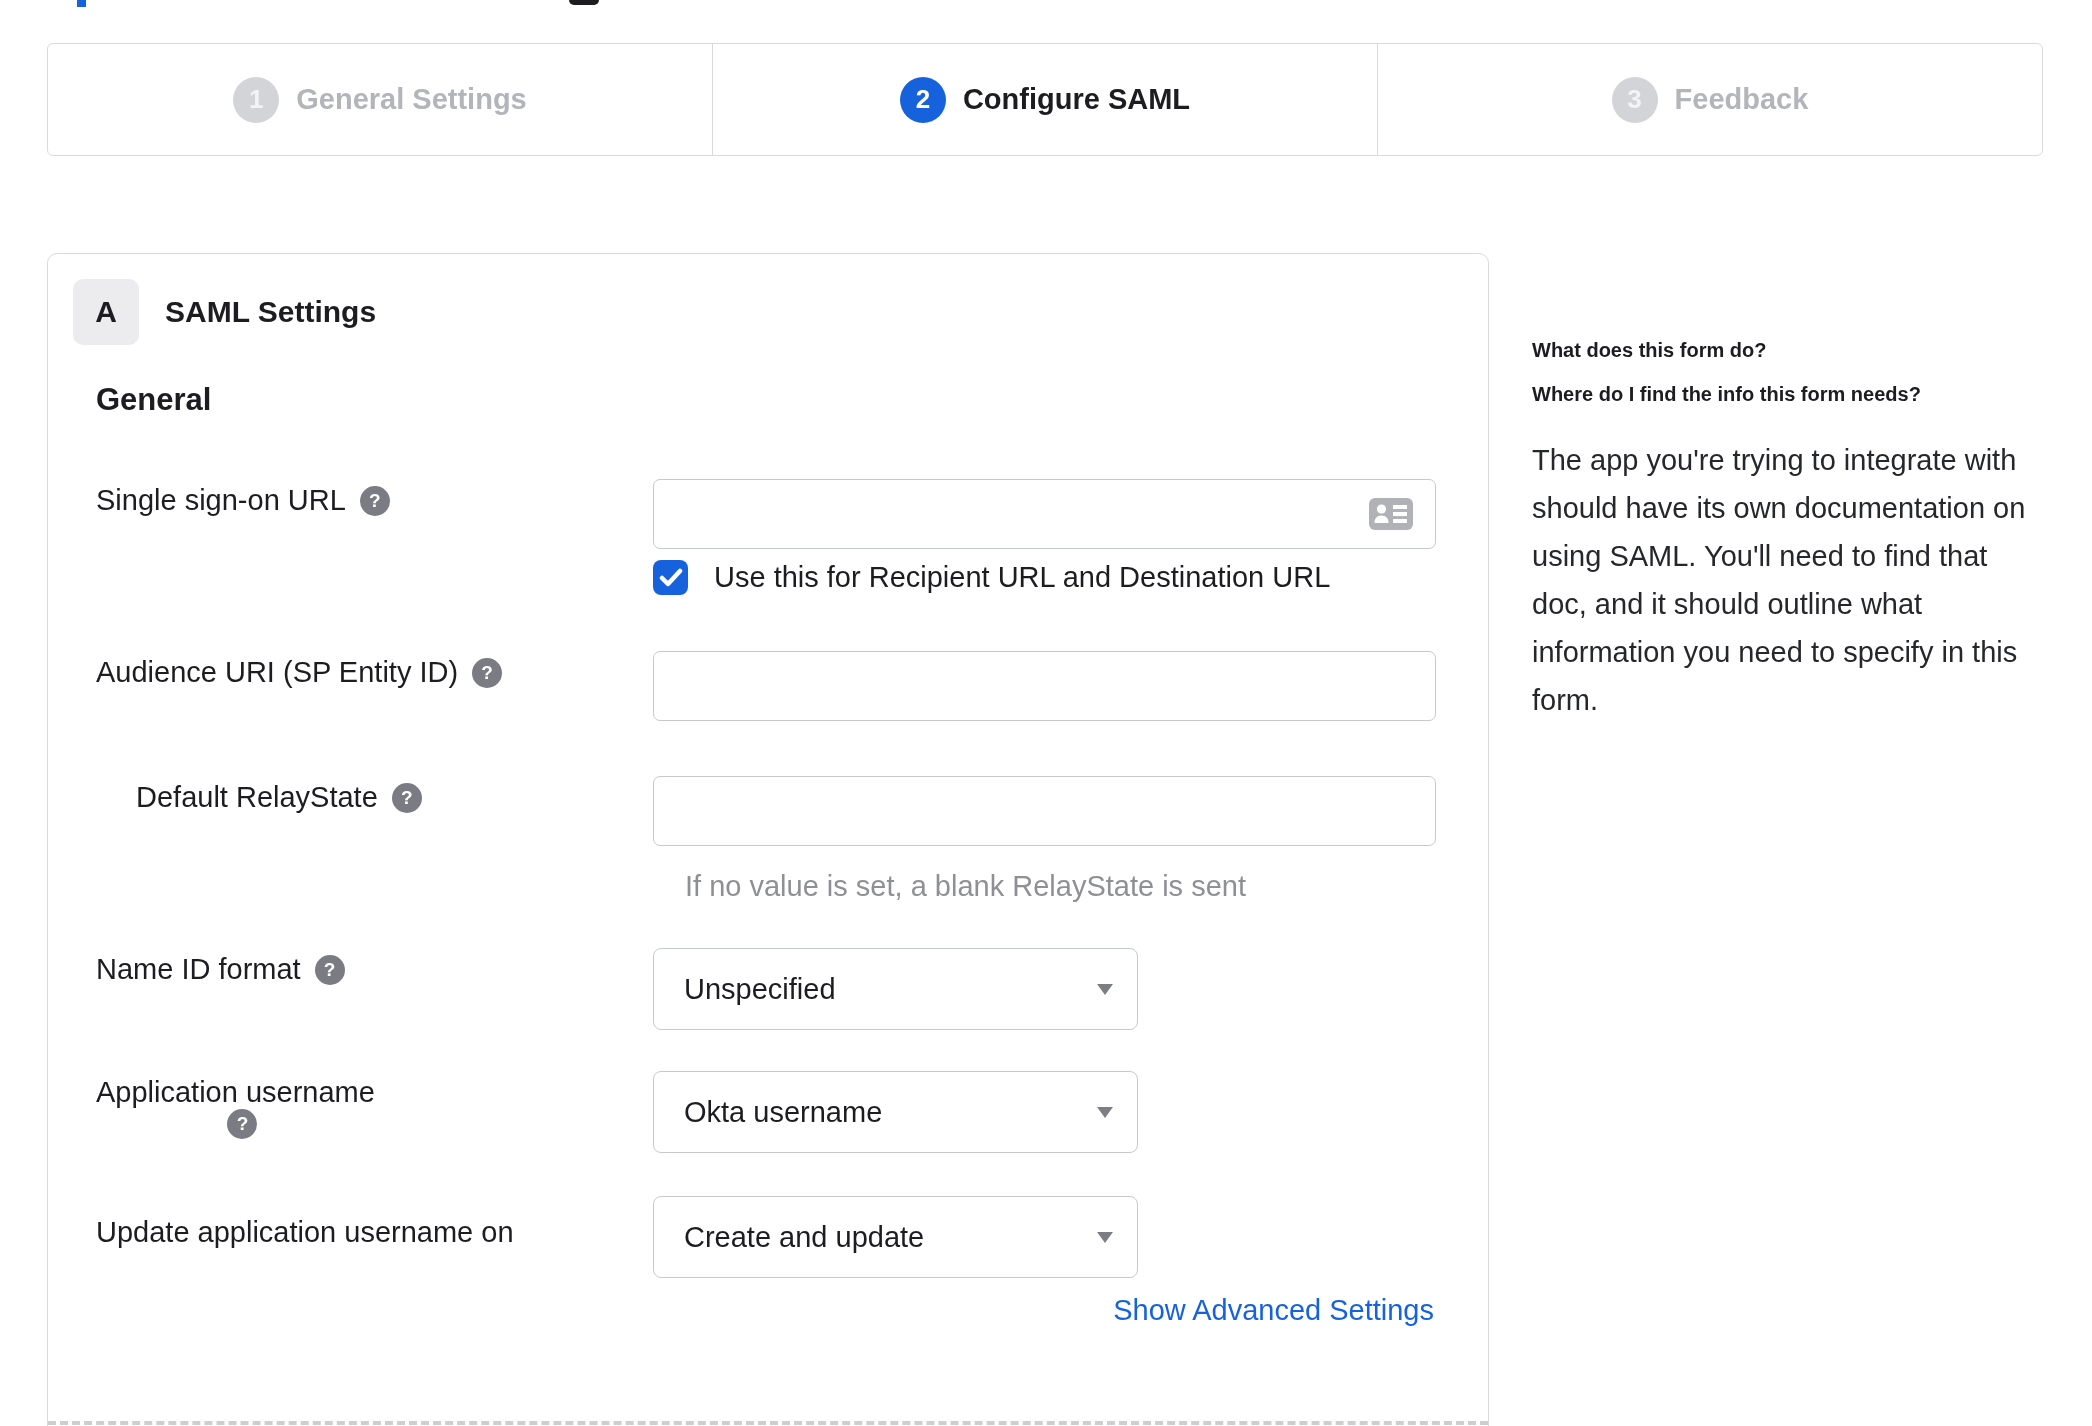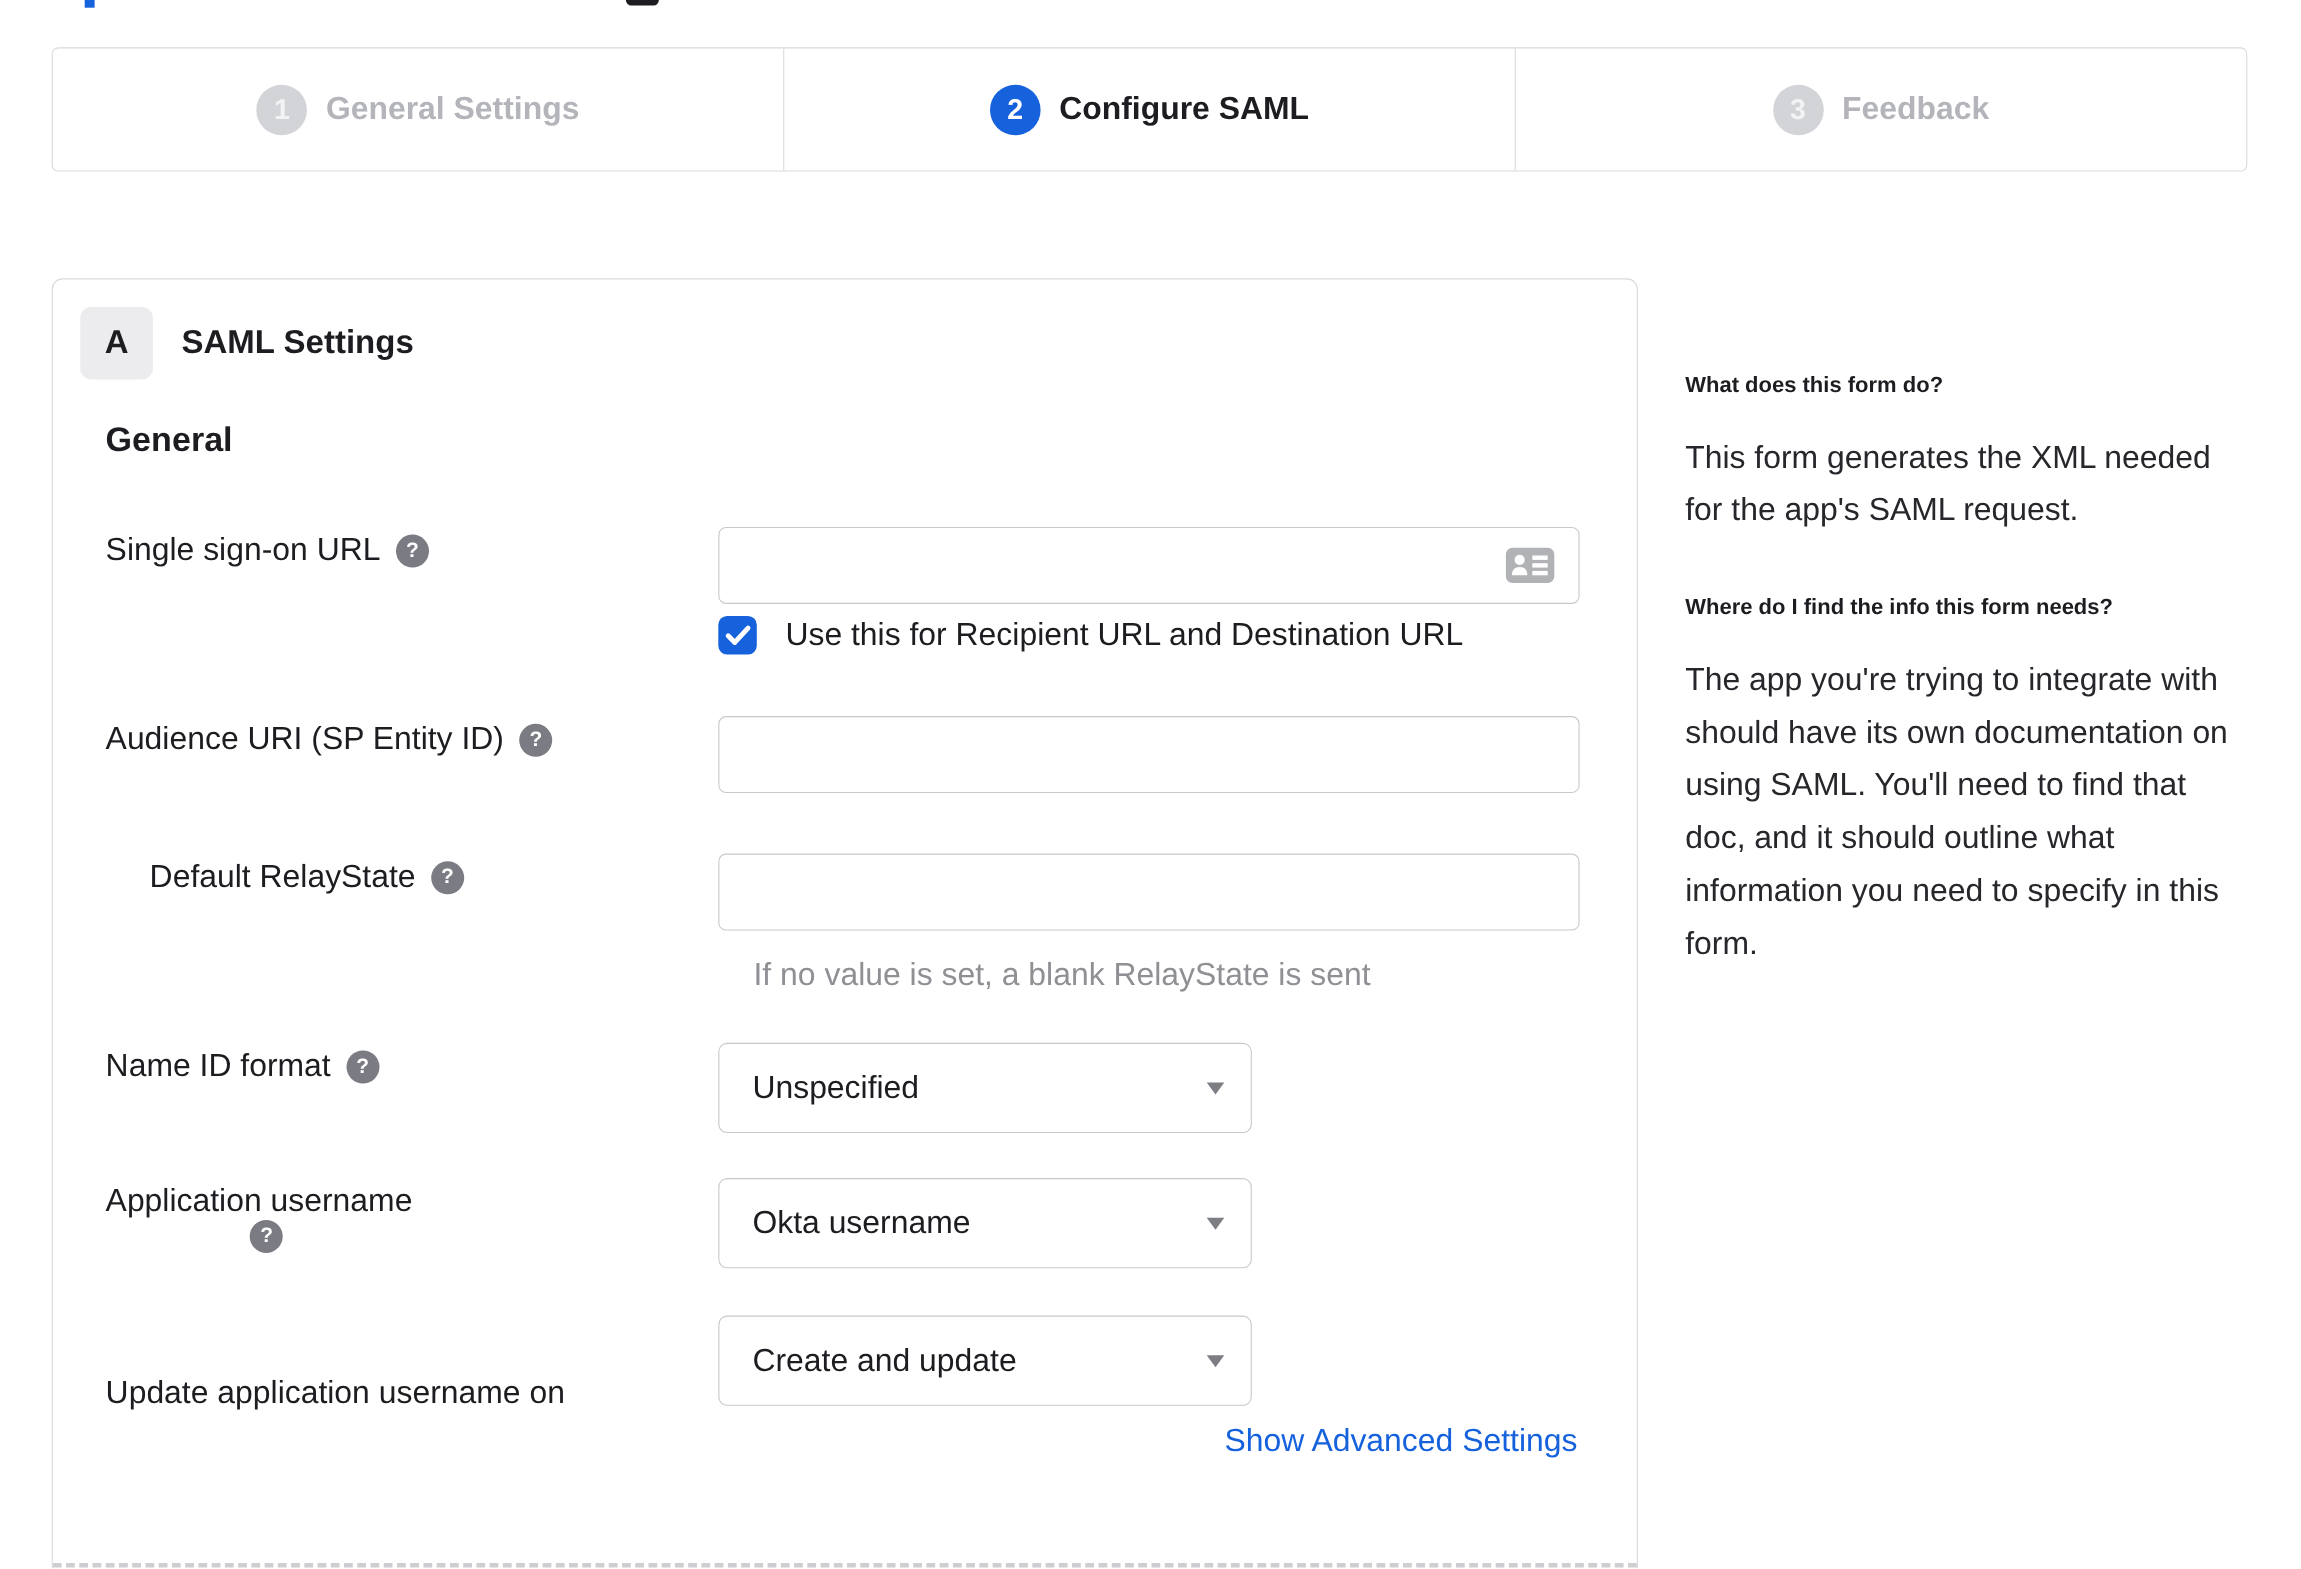--- a/index.html
+++ b/index.html
@@ -218,33 +218,32 @@
 
     <div class="field-label" style="top:822px;flex-direction:column;">
       <span>Application username</span>
       <span class="help-dot">?</span>
     </div>
     <div class="select" style="top:817px;">
       <span class="select-value">Okta username</span>
       <span class="select-caret"></span>
     </div>
 
-    <div class="field-label" style="top:996px;">
+    <div class="field-label" style="top:962px;">
       <span>Update application username on</span>
     </div>
     <div class="select" style="top:942px;">
       <span class="select-value">Create and update</span>
       <span class="select-caret"></span>
     </div>
 
     <a class="advanced-link">Show Advanced Settings</a>
 
     <div class="dashed-divider"></div>
   </div>
 
   <div class="help-panel">
     <div class="help-title">What does this form do?</div>
-    <div class="help-body">This form generates the XML needed for the app's SAML request.</div>
     <div class="help-title">Where do I find the info this form needs?</div>
     <div class="help-body">The app you're trying to integrate with should have its own documentation on using SAML. You'll need to find that doc, and it should outline what information you need to specify in this form.</div>
   </div>
 
 </div>
 
 </body></html>

